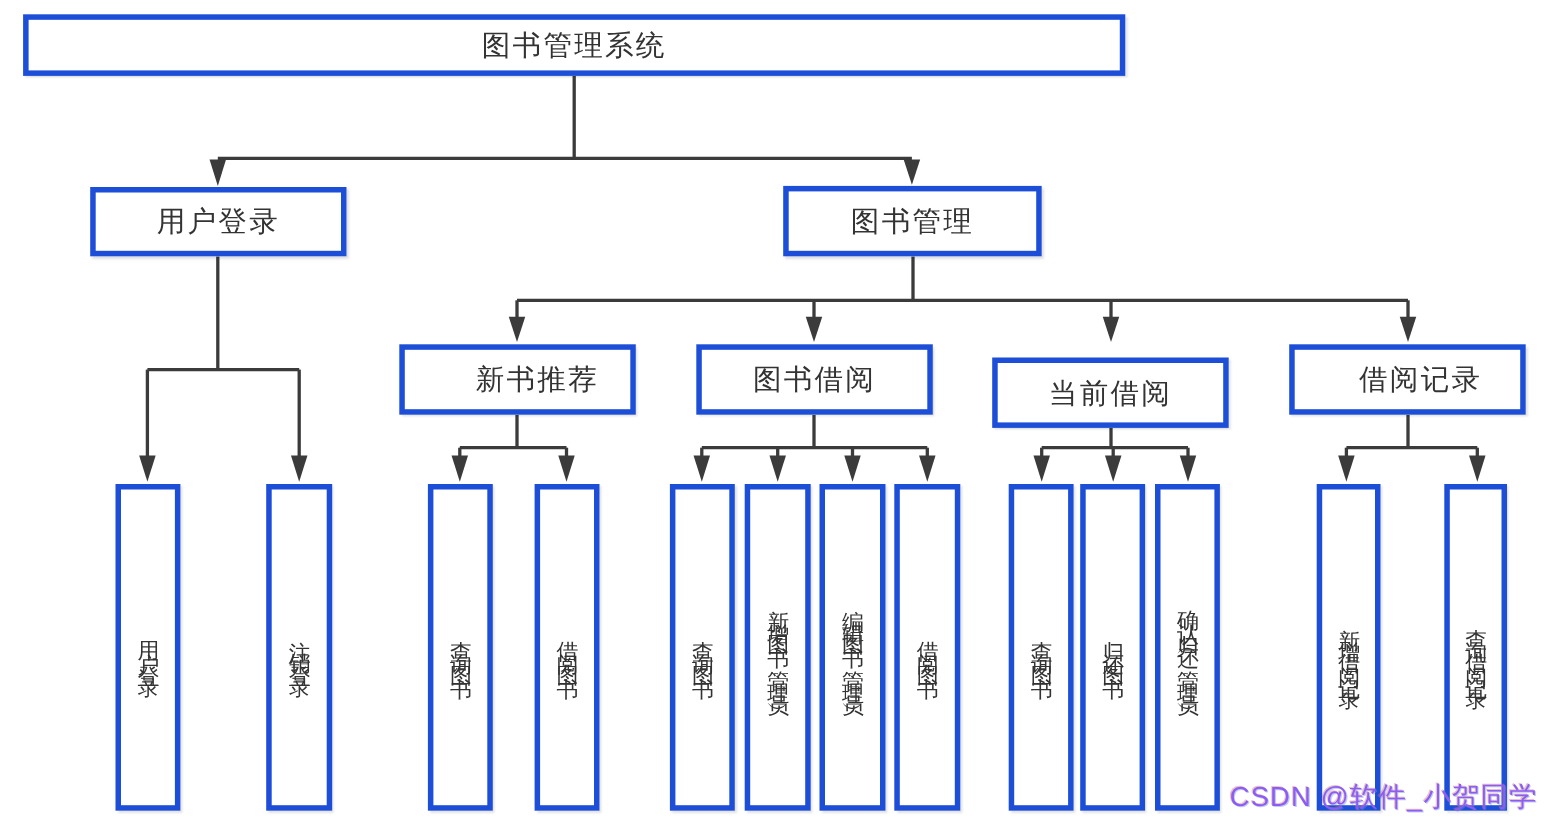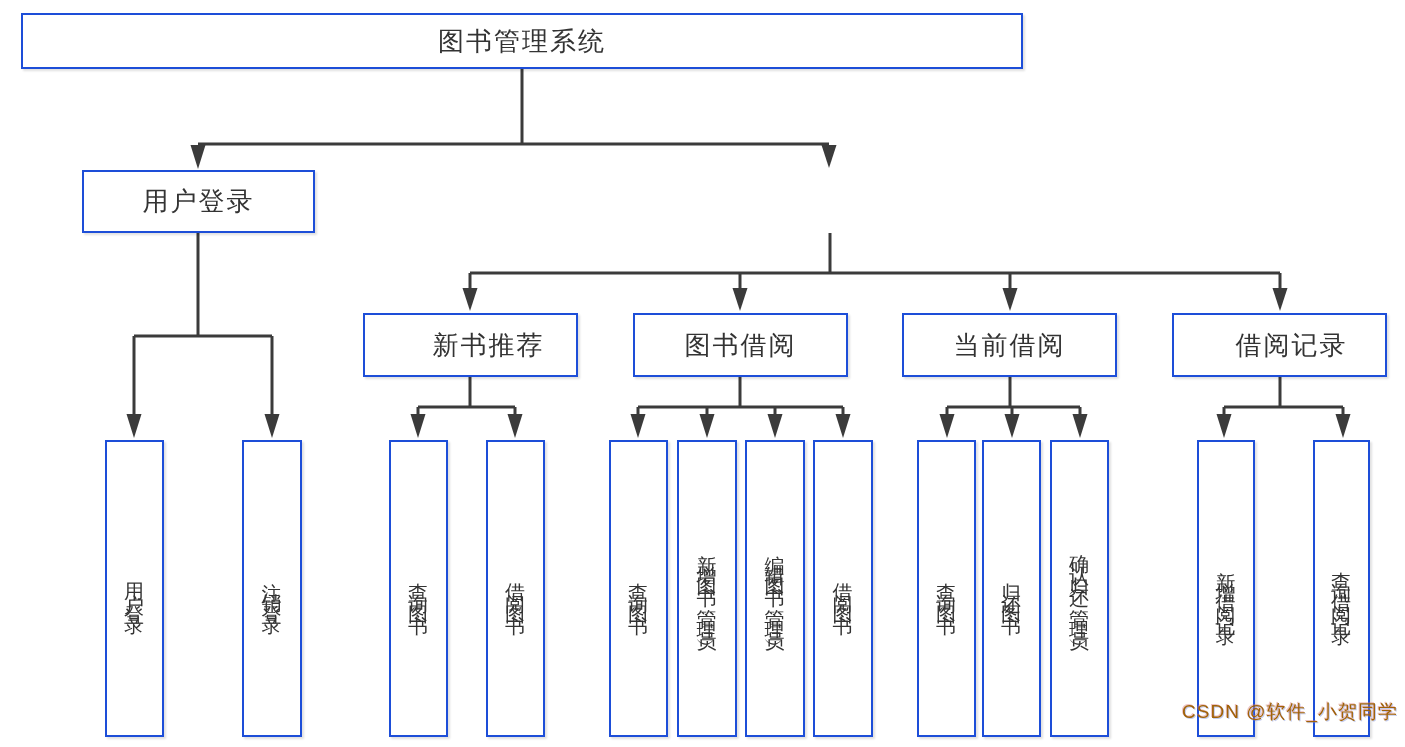--- a/index.html
+++ b/index.html
@@ -7,21 +7,21 @@
     position:relative;
     width:1405px;height:747px;
     background:#ffffff;
     font-family:"Liberation Sans","DejaVu Sans",sans-serif;
     overflow:hidden;
   }
   .wires{position:absolute;left:0;top:0;width:1405px;height:747px;}
   .node{
     position:absolute;
     box-sizing:border-box;
-    border:2px solid #1d4ed8;
+    border:5px solid #1d4ed8;
     background:#ffffff;
     display:flex;align-items:center;justify-content:center;
     color:#333333;
     box-shadow:2px 2px 2px rgba(0,0,0,0.12);
   }
   .hlabel{
     font-size:26px;
     letter-spacing:2px;
     white-space:nowrap;
     color:#333333;
@@ -34,41 +34,41 @@
     line-height:1;
     white-space:nowrap;
     color:#333333;
   }
   .root{left:21px;top:13px;width:1002px;height:56px;}
   .n-user-login{left:82px;top:170px;width:233px;height:63px;}
   .n-book-mgmt{left:712px;top:169px;width:235px;height:64px;}
   .lvl3{top:313px;width:215px;height:64px;}
   .n-new-book{left:363px;padding-left:36px;}
   .n-book-borrow{left:633px;font-family:Liberation Serif, serif;}
-  .n-cur-borrow{left:902px;}
+  .n-cur-borrow{left:902px;margin-top:12px;}
   .n-borrow-rec{left:1172px;padding-left:24px;}
   .leaf{top:440px;height:297px;width:59px;}
   .lf1{left:105px;}
   .lf2{left:242px;width:60px;}
   .lf3{left:389px;}
   .lf4{left:486px;}
   .lf5{left:609px;}
   .lf6{left:677px;width:60px;}
   .lf7{left:745px;width:60px;}
   .lf8{left:813px;width:60px;}
   .lf9{left:917px;}
   .lf10{left:982px;}
   .lf11{left:1050px;}
   .lf12{left:1197px;width:58px;}
   .lf13{left:1313px;width:57px;}
   .watermark{
     position:absolute;
-    right:7px;bottom:22px;
-    font-size:19px;
-    color:#a16207;
+    right:7px;bottom:6px;
+    font-size:25px;
+    color:#8b5cf6;
     letter-spacing:1px;
     text-shadow:-1px -1px 0 rgba(214,120,120,0.45), 1px 1px 0 rgba(120,140,220,0.45);
     white-space:nowrap;
   }
 </style>
 </head>
 <body>
 
 <div class="canvas">
 
@@ -159,20 +159,23 @@
     </g>
   </svg>
 
   <div class="node root">
     <span class="hlabel">图书管理系统</span>
   </div>
 
   <div class="node n-user-login">
     <span class="hlabel">用户登录</span>
   </div>
+  <div class="node n-book-mgmt">
+    <span class="hlabel">图书管理</span>
+  </div>
 
   <div class="node lvl3 n-new-book">
     <span class="hlabel">新书推荐</span>
   </div>
   <div class="node lvl3 n-book-borrow">
     <span class="hlabel">图书借阅</span>
   </div>
   <div class="node lvl3 n-cur-borrow">
     <span class="hlabel">当前借阅</span>
   </div>

